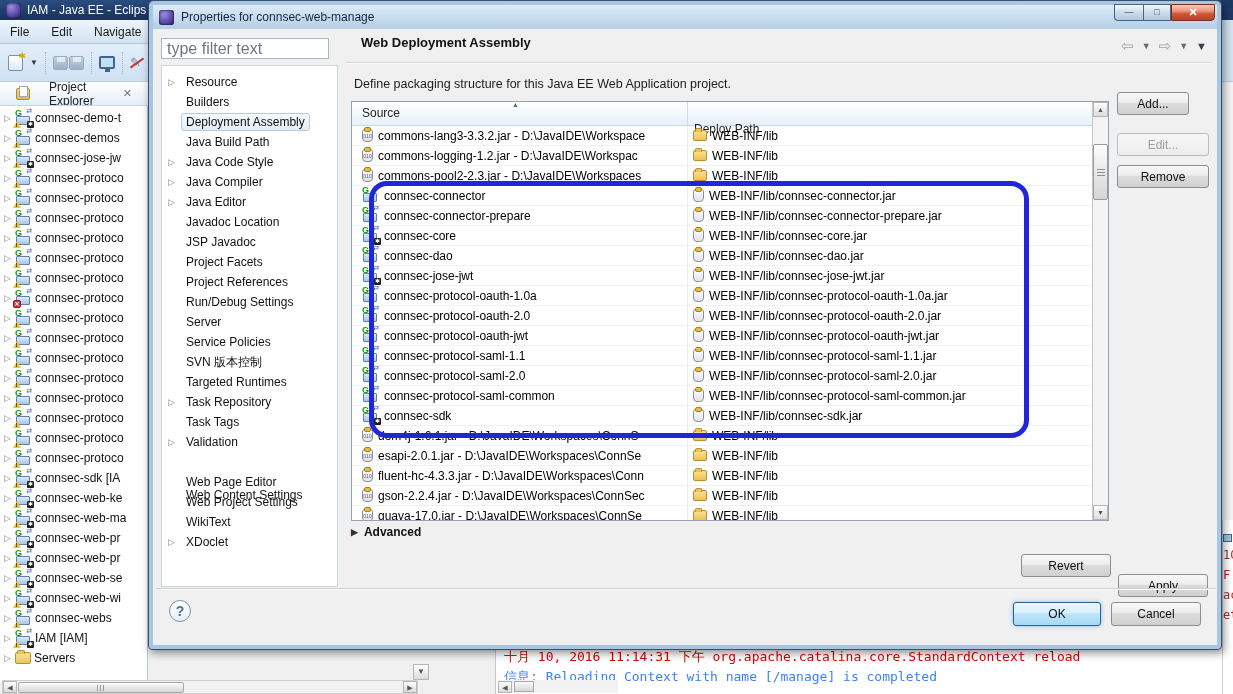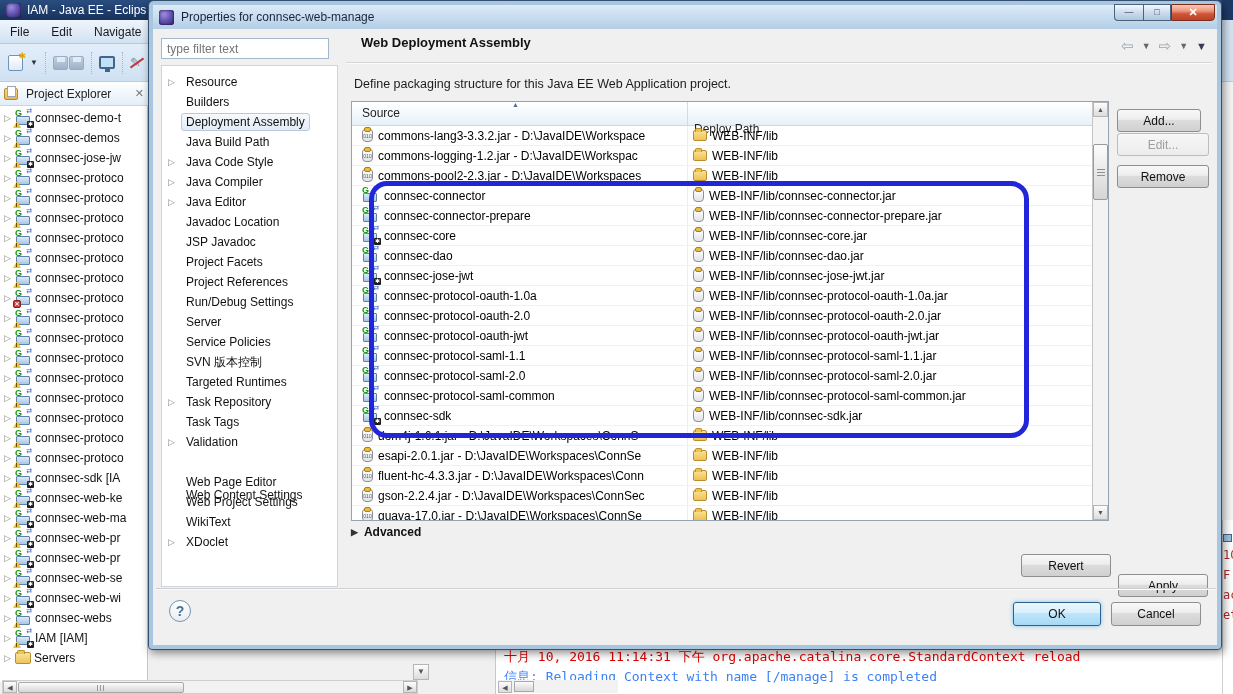--- a/index.html
+++ b/index.html
@@ -20,21 +20,21 @@
   .dd{font-size:8px;color:#333;}
   .ic-save{width:15px;height:14px;background:linear-gradient(#9fb3c8,#5d7691);border:1px solid #51677e;border-radius:2px;opacity:.45;position:relative;}
   .ic-save::after{content:"";position:absolute;left:3px;top:0;width:8px;height:5px;background:#e8eef5;}
   .ic-save2{margin-left:-6px;}
   .ic-monitor{width:16px;height:13px;background:#bfe0f5;border:2px solid #44658a;border-radius:2px;position:relative;}
   .ic-monitor::after{content:"";position:absolute;left:4px;bottom:-5px;width:5px;height:3px;background:#44658a;}
   .ic-noedit{color:#7a8aa0;font-size:13px;position:relative;}
   .ic-noedit::after{content:"";position:absolute;left:-1px;top:7px;width:16px;height:2px;background:#c23b3b;transform:rotate(-35deg);}
 
   .pe-panel{left:0;top:82px;width:148px;height:600px;background:#ffffff;border-right:1px solid #b9c8d8;}
-  .pe-header{left:0;top:82px;width:148px;height:24px;background:linear-gradient(#fdfefe,#e4eef8);border-bottom:1px solid #c5d6e8;display:flex;align-items:center;gap:8px;padding:0 4px;font-size:12px;color:#222;overflow:hidden;}
+  .pe-header{left:0;top:82px;width:148px;height:24px;background:linear-gradient(#fdfefe,#e4eef8);border-bottom:1px solid #c5d6e8;display:flex;align-items:center;gap:19px;padding:0 16px;font-size:12px;color:#222;overflow:hidden;}
   .ic-folder-docs{width:14px;height:12px;background:linear-gradient(#f6d98c,#e4b75a);border:1px solid #b58a2e;border-radius:2px 2px 2px 2px;position:relative;flex:0 0 auto;}
   .ic-folder-docs::after{content:"";position:absolute;right:1px;top:-3px;width:7px;height:9px;background:#fff;border:1px solid #9aa7b5;}
   .pe-close{margin-left:auto;color:#777;font-size:11px;}
   #explorer-list{left:0;top:108px;width:148px;height:560px;overflow:hidden;}
   .pe-item{position:absolute;left:0;width:148px;height:20px;display:flex;align-items:center;gap:3px;padding-left:4px;font-size:12px;color:#111;white-space:nowrap;overflow:hidden;}
   .pe-item .tw{color:#8a8a8a;font-size:9px;width:8px;flex:0 0 auto;}
   .pe-sel{position:absolute;left:1px;top:0;width:145px;height:19px;background:linear-gradient(#f4f8fc,#d9e7f6);border:1px solid #bed2e6;border-radius:3px;z-index:-1;}
 
   .ip{width:17px;height:15px;position:relative;flex:0 0 auto;}
   .ip .fold{position:absolute;left:1px;bottom:1px;width:14px;height:9px;background:linear-gradient(#dcebf9,#a9c6e4);border:1px solid #5e80a6;border-radius:1px;}
@@ -67,21 +67,21 @@
 
   
   .dialog{left:148px;top:0;width:1074px;height:650px;background:#f0f0f0;border:1px solid #35506f;border-radius:6px 6px 4px 4px;box-shadow:inset 0 0 0 4px #a8c6e0, 2px 3px 8px rgba(0,0,0,.45);z-index:10;}
   .dlg-title{position:absolute;left:4px;top:4px;right:4px;height:24px;background:linear-gradient(#dcebf8,#b4cee6);border-radius:3px 3px 0 0;display:flex;align-items:center;gap:7px;padding-left:6px;font-size:12px;color:#15263c;}
   .wbtns{position:absolute;right:6px;top:3px;display:flex;}
   .wbtn{height:17px;border:1px solid #47637f;background:linear-gradient(#f5fafe,#cfdeee 45%,#b0c7dc);color:#33475c;font-size:9px;line-height:15px;text-align:center;}
   .wbtn.min{width:29px;border-radius:0 0 0 4px;border-right:none;}
   .wbtn.max{width:28px;}
   .wbtn.close{width:44px;border-radius:0 0 4px 0;background:linear-gradient(#f9c8b8,#ea9579 40%,#cf5436 60%,#b8432a);color:#fff;font-weight:bold;font-size:11px;border-color:#7e2c18;}
 
-  .dlg-filter{position:absolute;left:12px;top:37px;width:168px;height:21px;border:1px solid #a3b8cc;background:#fff;font-size:12px;color:#444;padding:0 5px;font-family:"Liberation Sans",sans-serif;}
+  .dlg-filter{position:absolute;left:12px;top:37px;width:168px;height:21px;border:1px solid #a3b8cc;background:#fff;font-size:16px;color:#444;padding:0 5px;font-family:"Liberation Sans",sans-serif;}
   .dlg-tree{position:absolute;left:12px;top:64px;width:177px;height:522px;background:#fff;border:1px solid #cdd6e0;overflow:hidden;}
   .dt-item{position:absolute;left:0;width:175px;height:20px;display:flex;align-items:center;font-size:12px;color:#111;padding-left:6px;gap:4px;white-space:nowrap;}
   .dt-item .tw{width:9px;color:#888;font-size:9px;flex:0 0 auto;}
   .dt-item .lbl{padding:1px 4px;border:1px solid transparent;border-radius:3px;}
   .dt-item.sel .lbl{background:linear-gradient(#f6fafd,#e2ecf6);border-color:#b7c9da;}
 
   .pg-title{position:absolute;left:212px;top:34px;font-size:13px;font-weight:bold;color:#111;}
   .pg-nav{position:absolute;right:14px;top:36px;display:flex;align-items:center;gap:8px;color:#9aa4ae;font-size:15px;}
   .pg-nav .dd2{font-size:9px;color:#666;}
   .pg-nav .dd3{font-size:11px;color:#3a3a55;}
@@ -860,21 +860,21 @@
         </div>
       <div class="tbl-vscroll">
         <span class="tv-up">▲</span>
         <span class="tv-thumb"></span>
         <span class="tv-dn">▼</span>
       </div>
     </div>
 
     <div class="annot" style="border-color: rgb(33, 38, 216);"></div>
 
-    <div class="btn" style="left:968px;top:108px;width:84px;height:23px;">Add...</div>
+    <div class="btn" style="left:968px;top:91px;width:72px;height:23px;">Add...</div>
     <div class="btn disabled" style="left:968px;top:132px;width:92px;height:23px;">Edit...</div>
     <div class="btn" style="left:968px;top:164px;width:92px;height:23px;">Remove</div>
 
     <div class="adv">
       <span class="tw">▶</span>
       <span>Advanced</span>
     </div>
 
     <div class="btn" style="left:872px;top:553px;width:90px;height:23px;">Revert</div>
     <div class="btn" style="left:969px;top:553px;width:90px;height:23px;margin-top:20px;">Apply</div>

